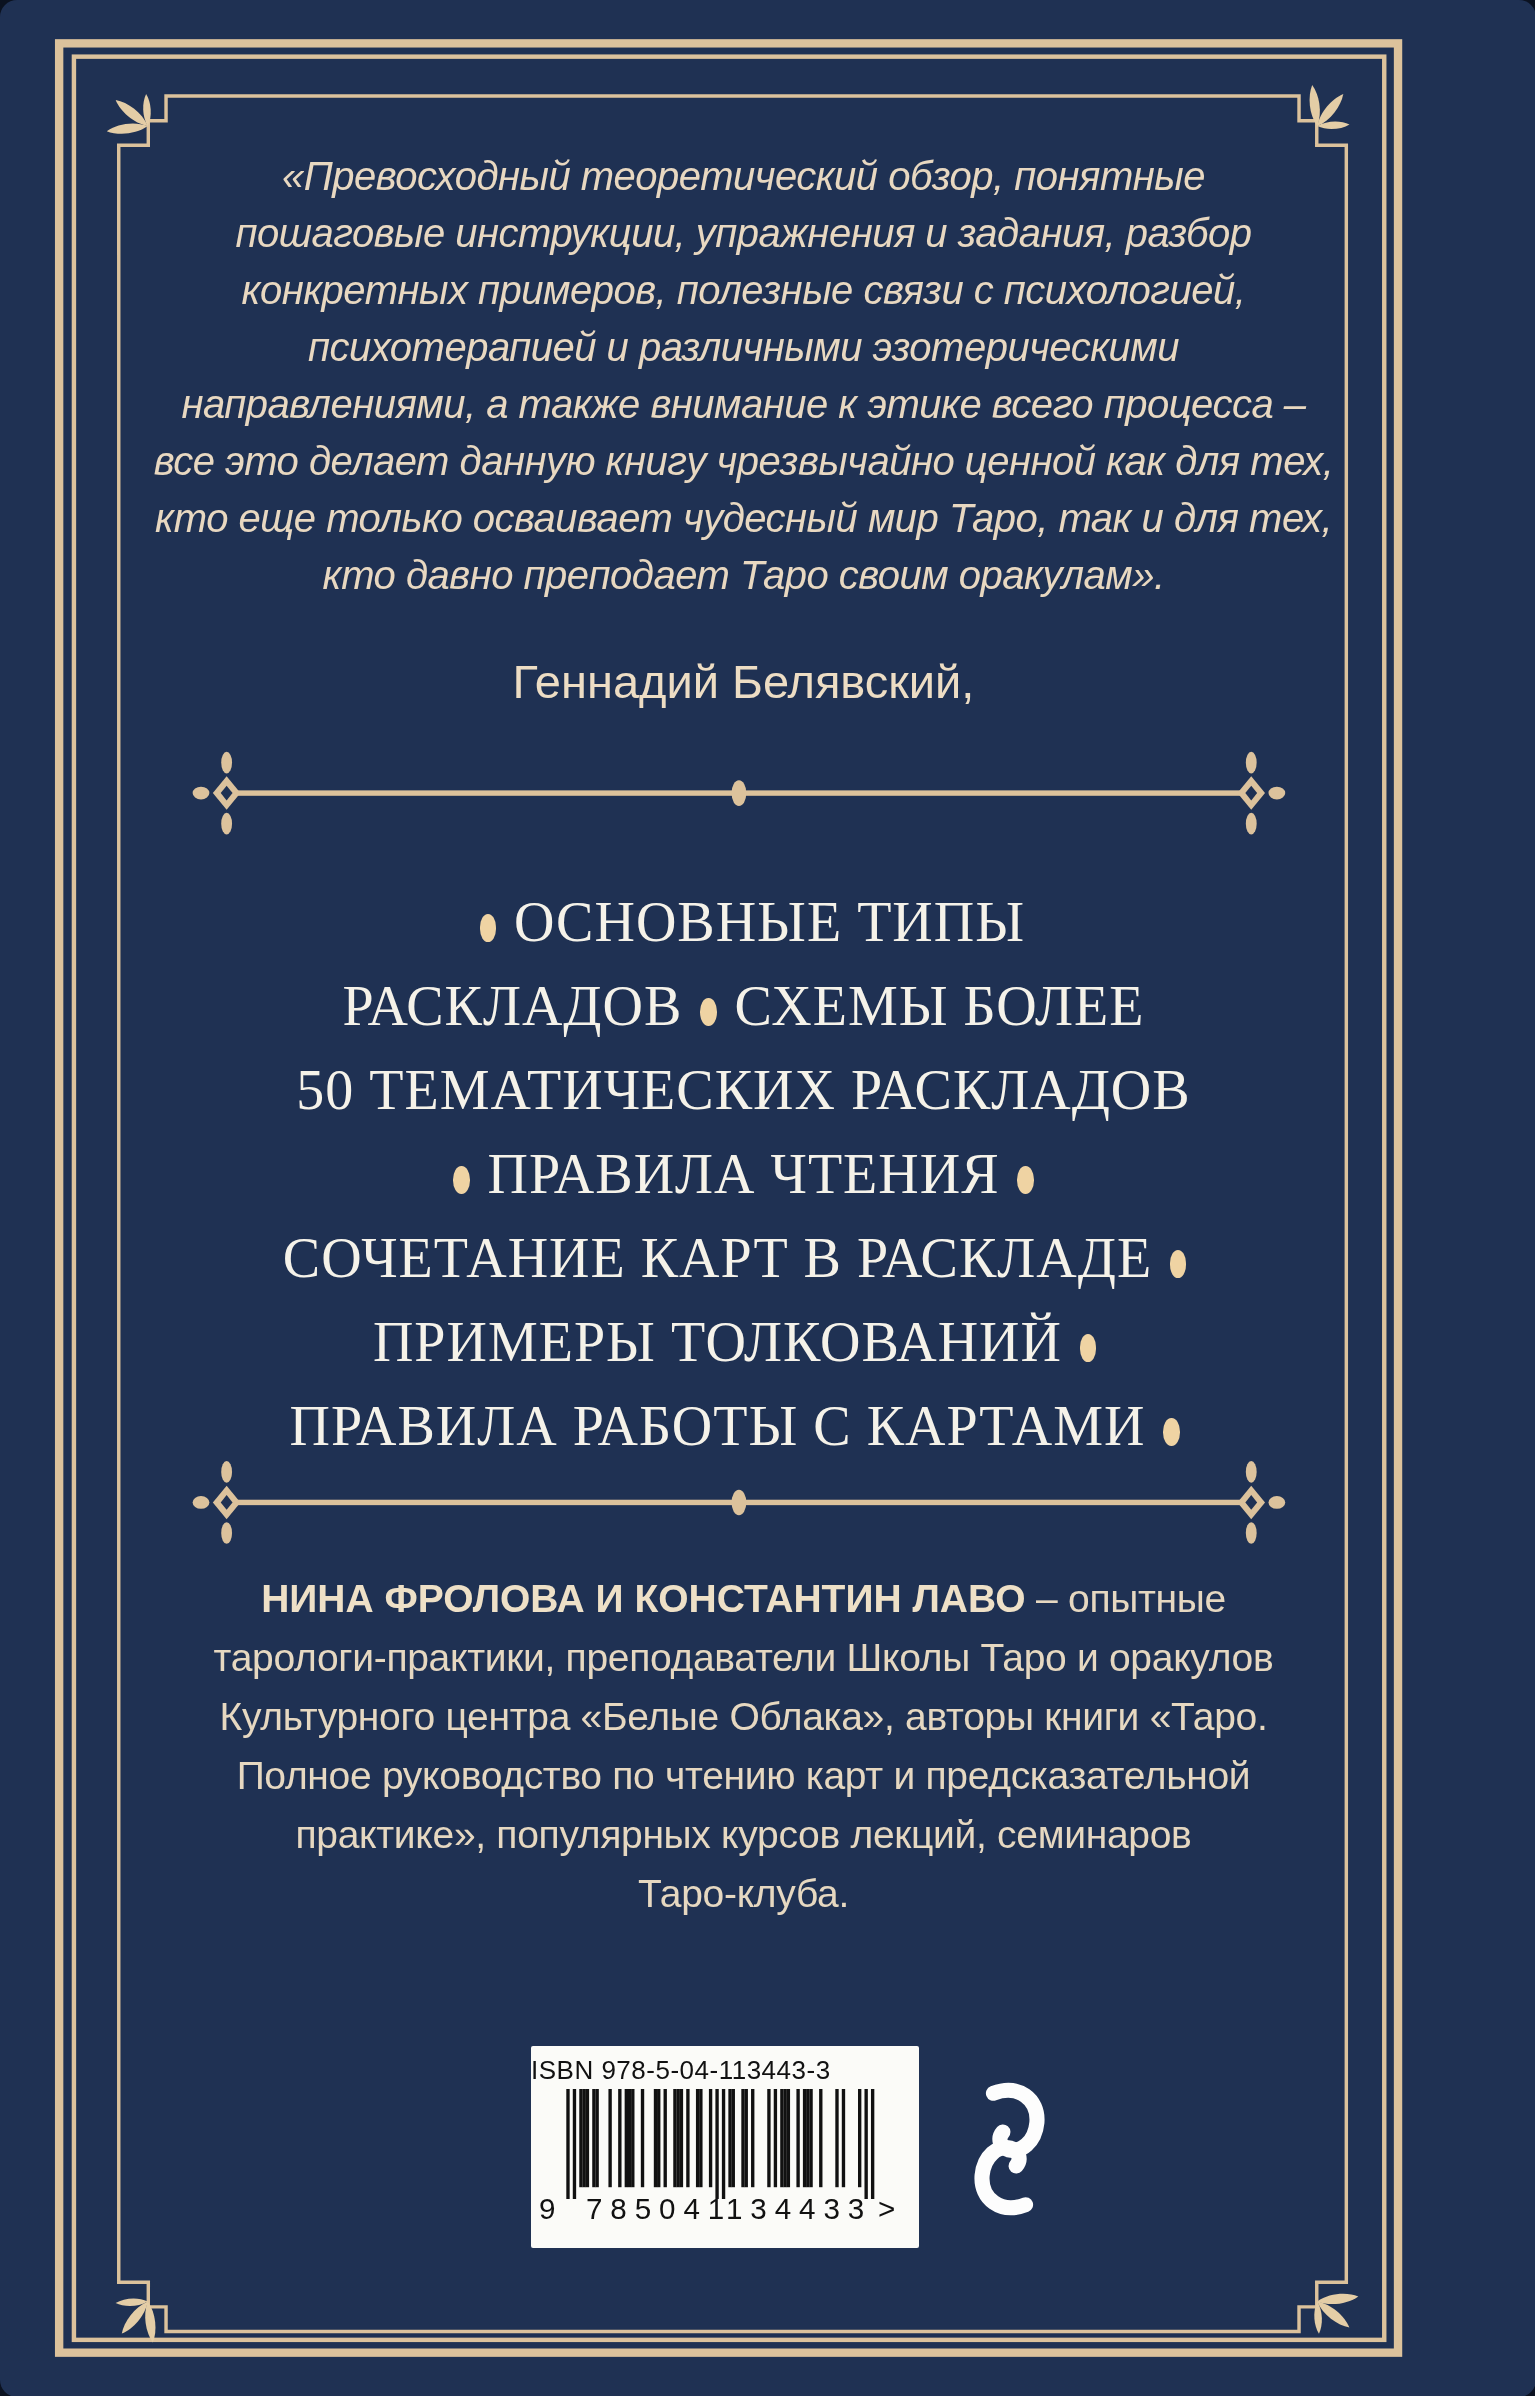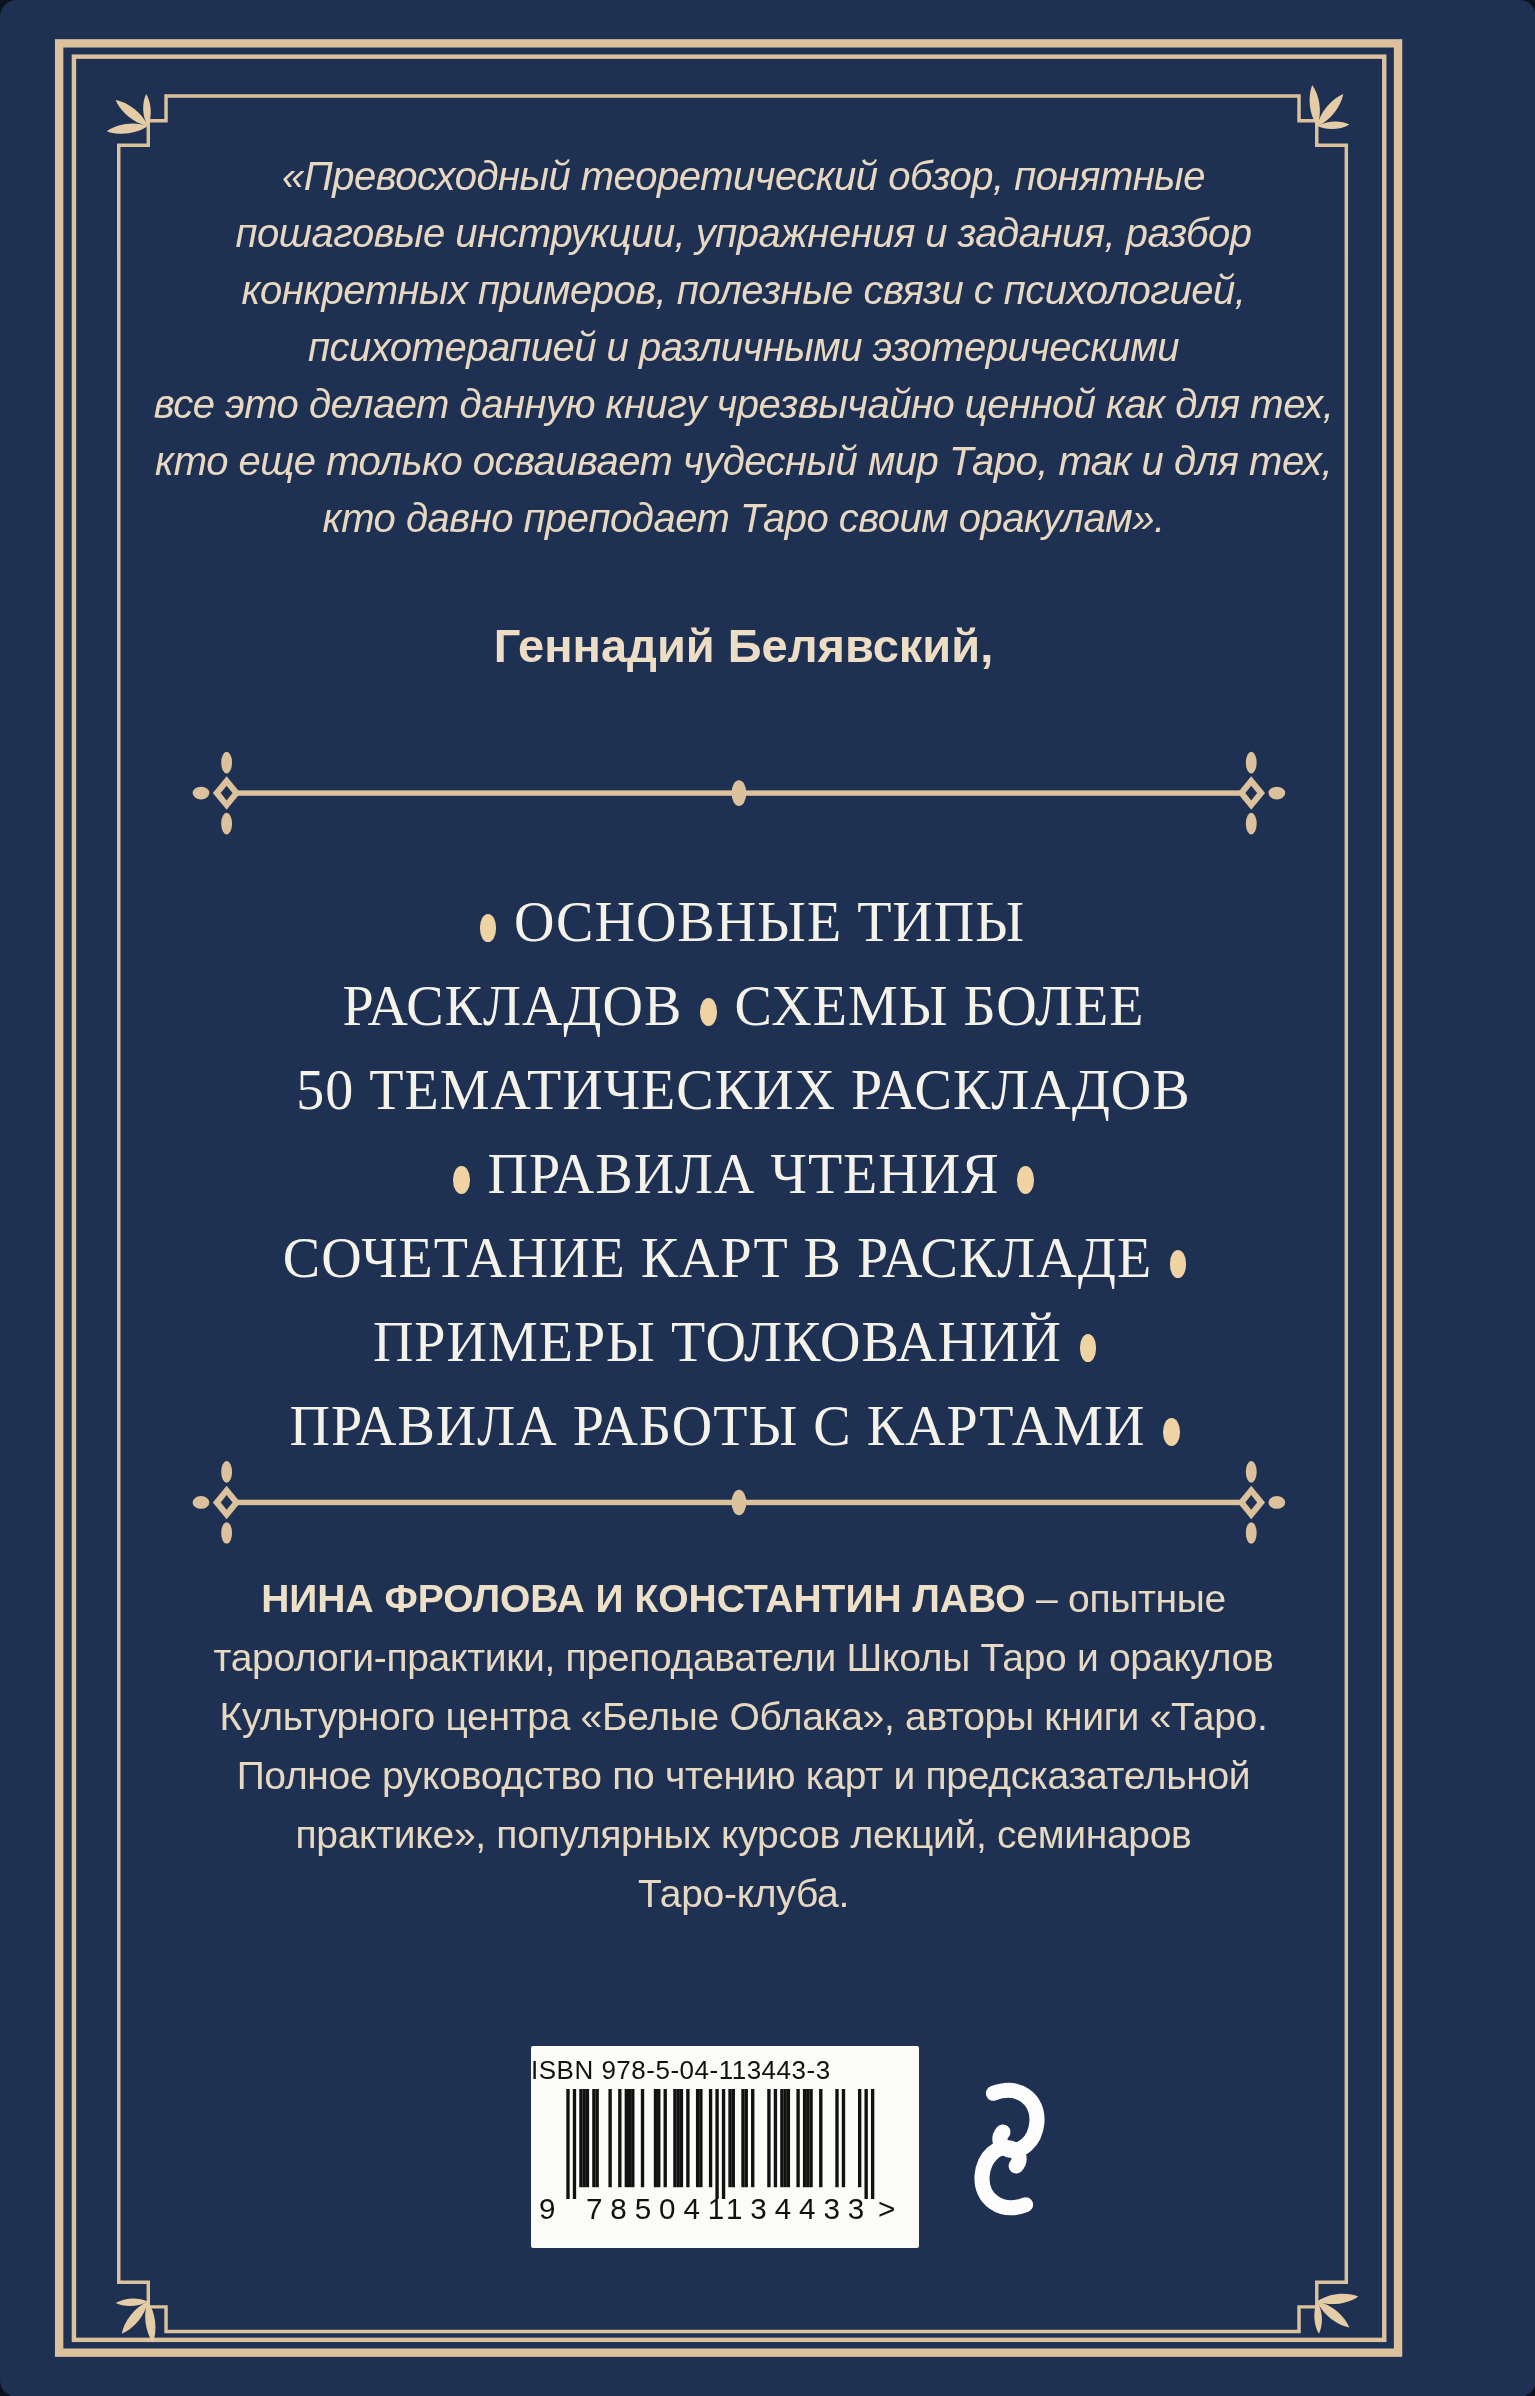--- a/index.html
+++ b/index.html
@@ -14,21 +14,21 @@
   .tan{fill:var(--frame,#dcc29c);}
   .leaf{fill:var(--leaf,#e4cda6);}
   .bgfill{fill:var(--background,#1f3153);}
 
   .content{position:absolute;left:118px;width:1251px;text-align:center;}
 
   .quote{top:148px;color:var(--quote-text,#e8d8c1);font-style:italic;
          font-size:40px;letter-spacing:-0.5px;}
   .quote-line{height:57px;line-height:57px;white-space:nowrap;}
 
-  .q-name{top:616px;color:var(--name-text,#edddc4);font-weight:bold;
+  .q-name{top:652px;color:var(--name-text,#edddc4);font-weight:normal;
           font-size:47px;line-height:59px;}
   .q-cred{top:695px;color:var(--quote-text,#e8d8c1);font-style:italic;
           font-size:39px;line-height:49px;}
 
   .features{top:880px;color:var(--feature-text,#f5f2e9);
             font-family:"Liberation Serif",serif;font-size:56px;letter-spacing:1px;}
   .feature-line{height:84px;line-height:84px;white-space:nowrap;}
   .bullet{display:inline-block;width:16.7px;height:27.6px;border-radius:50%;
           background:var(--bullet,#efd3a3);margin:0 17.7px;vertical-align:-1px;}
 
@@ -85,20 +85,21 @@
 
     <use href="#divider" transform="translate(750,805)"></use>
     <use href="#divider" transform="translate(750,1525)"></use>
   </svg>
 
   <div class="content quote" id="quote">
       <div class="quote-line">«Превосходный теоретический обзор, понятные</div>
       <div class="quote-line">пошаговые инструкции, упражнения и задания, разбор</div>
       <div class="quote-line">конкретных примеров, полезные связи с психологией,</div>
       <div class="quote-line">психотерапией и различными эзотерическими</div>
+      <div class="quote-line">направлениями, а также внимание к этике всего процесса –</div>
       <div class="quote-line">все это делает данную книгу чрезвычайно ценной как для тех,</div>
       <div class="quote-line">кто еще только осваивает чудесный мир Таро, так и для тех,</div>
       <div class="quote-line">кто давно преподает Таро своим оракулам».</div>
     </div>
 
   <div class="content q-name">Геннадий Белявский,</div>
 
   <div class="content features" id="features">
       <div class="feature-line"><span class="bullet"></span>ОСНОВНЫЕ ТИПЫ</div>
       <div class="feature-line">РАСКЛАДОВ<span class="bullet"></span>СХЕМЫ БОЛЕЕ</div>

